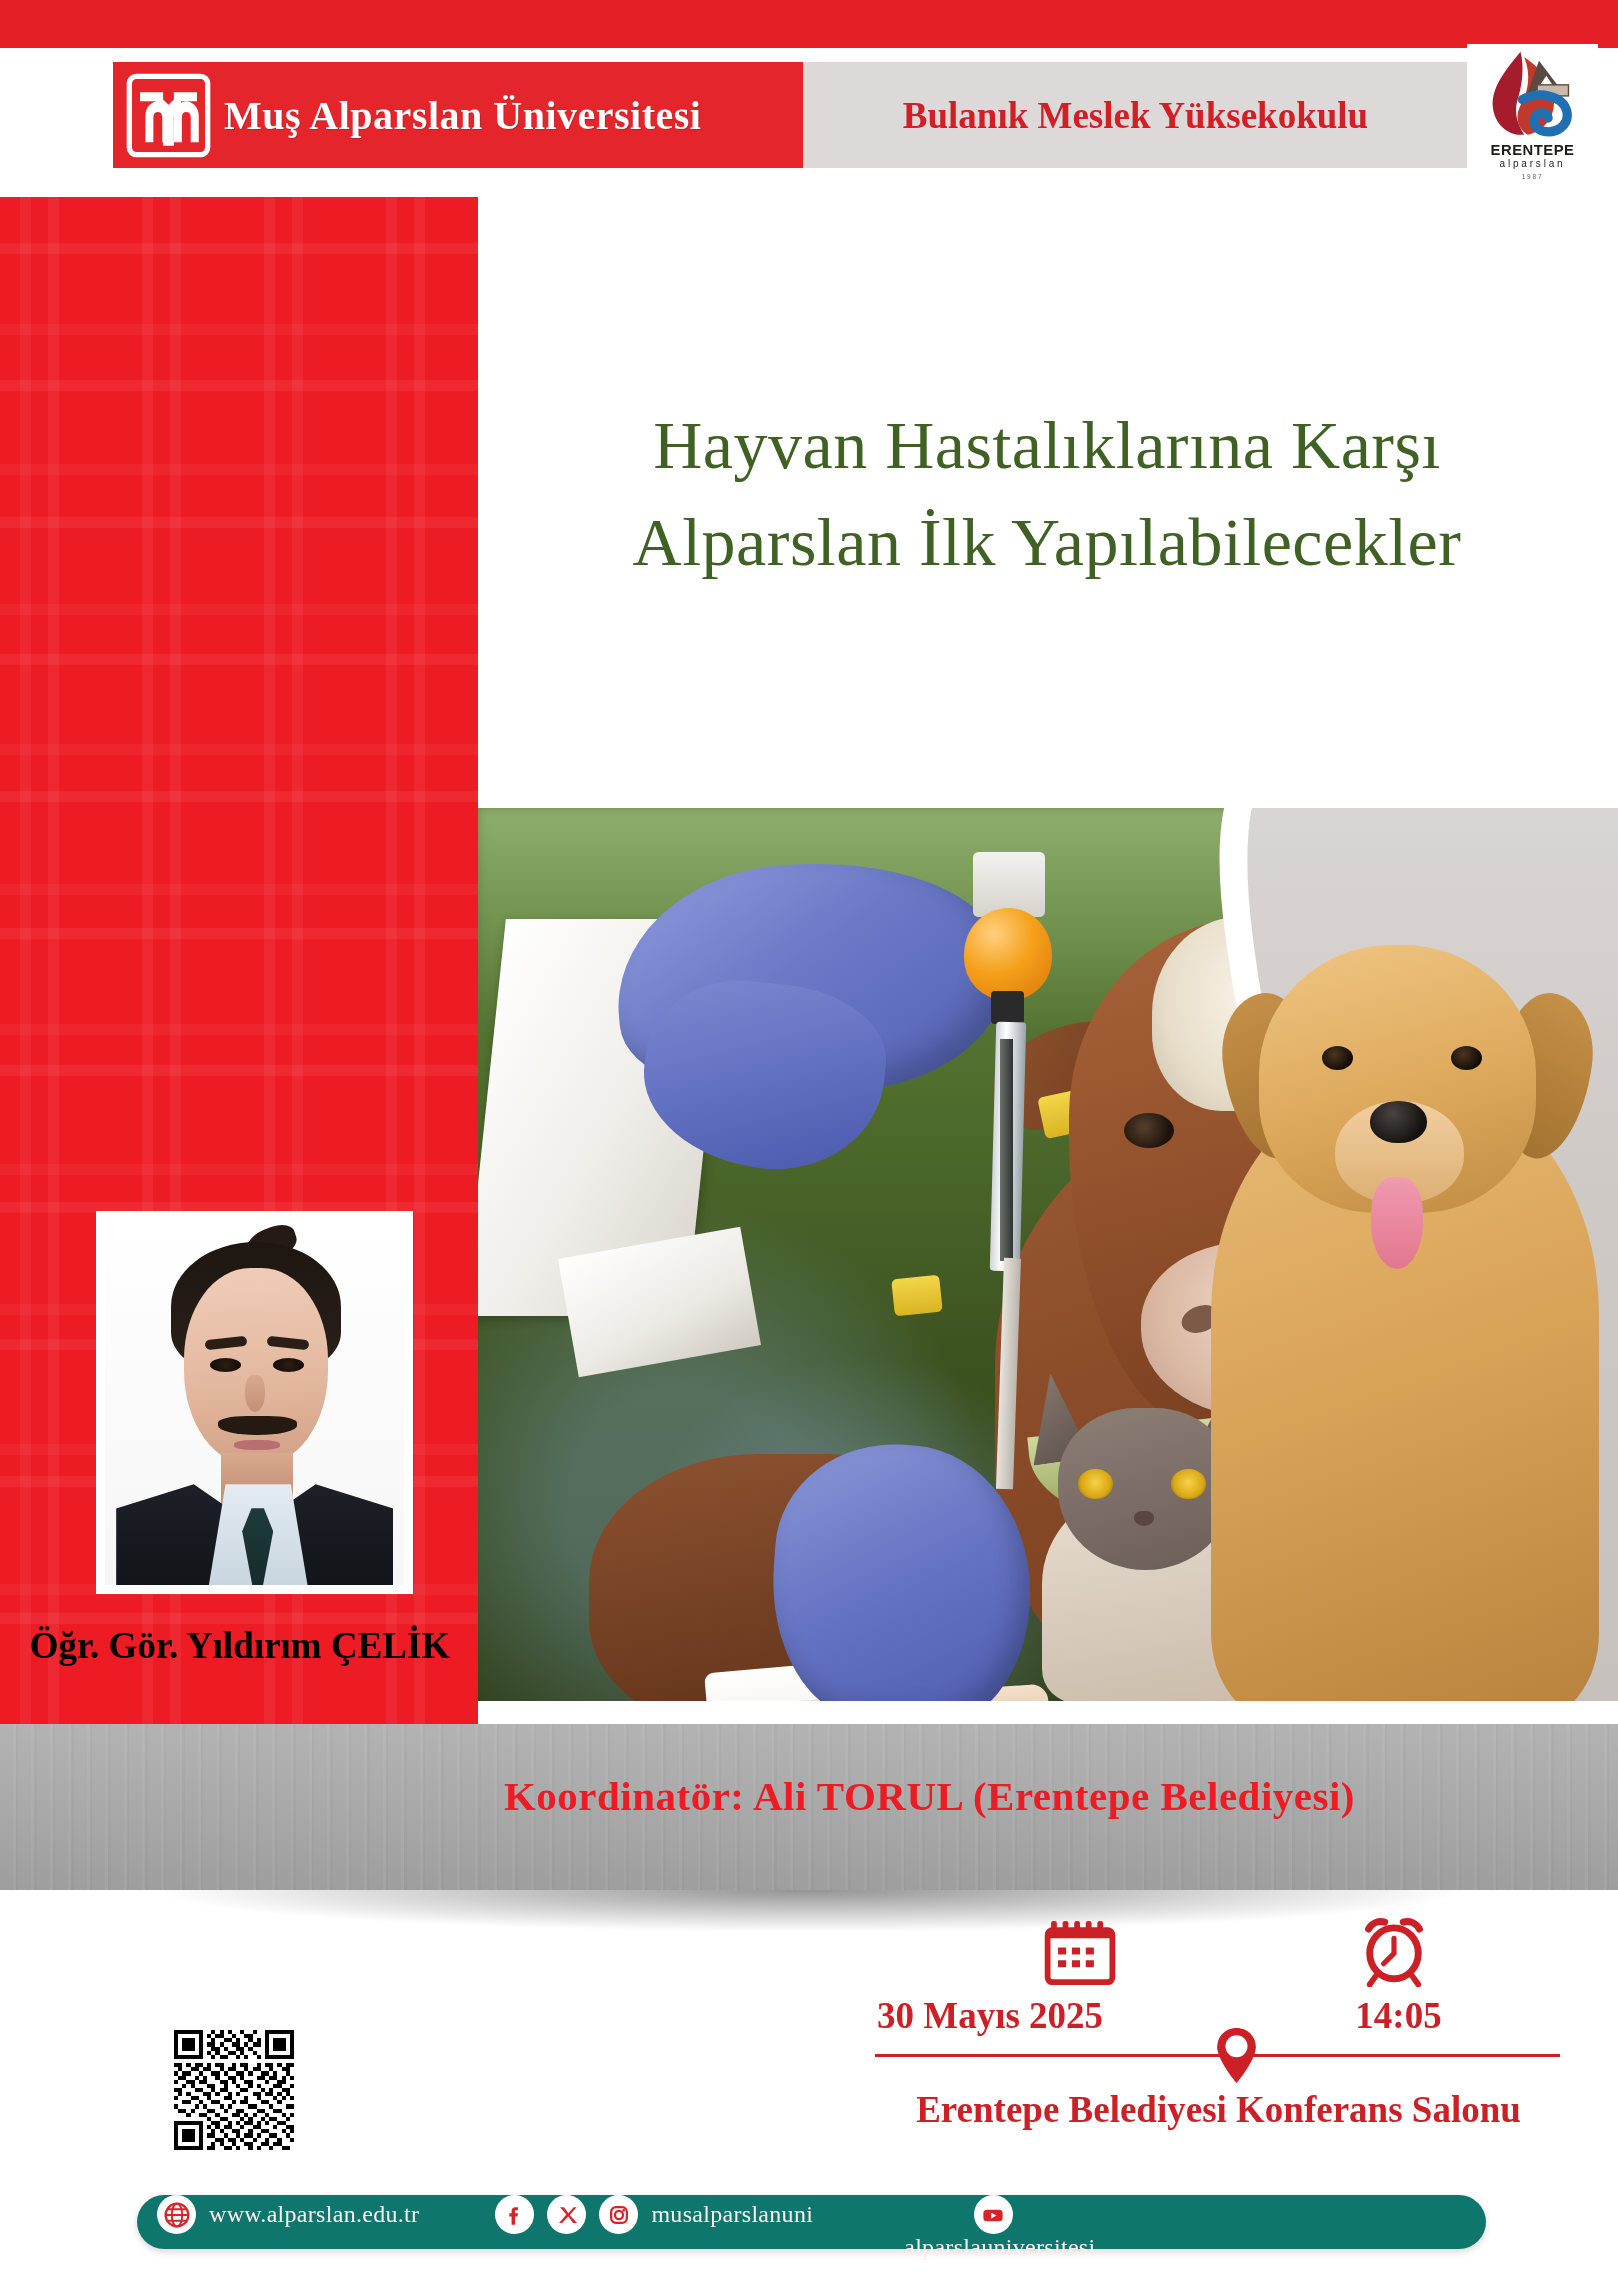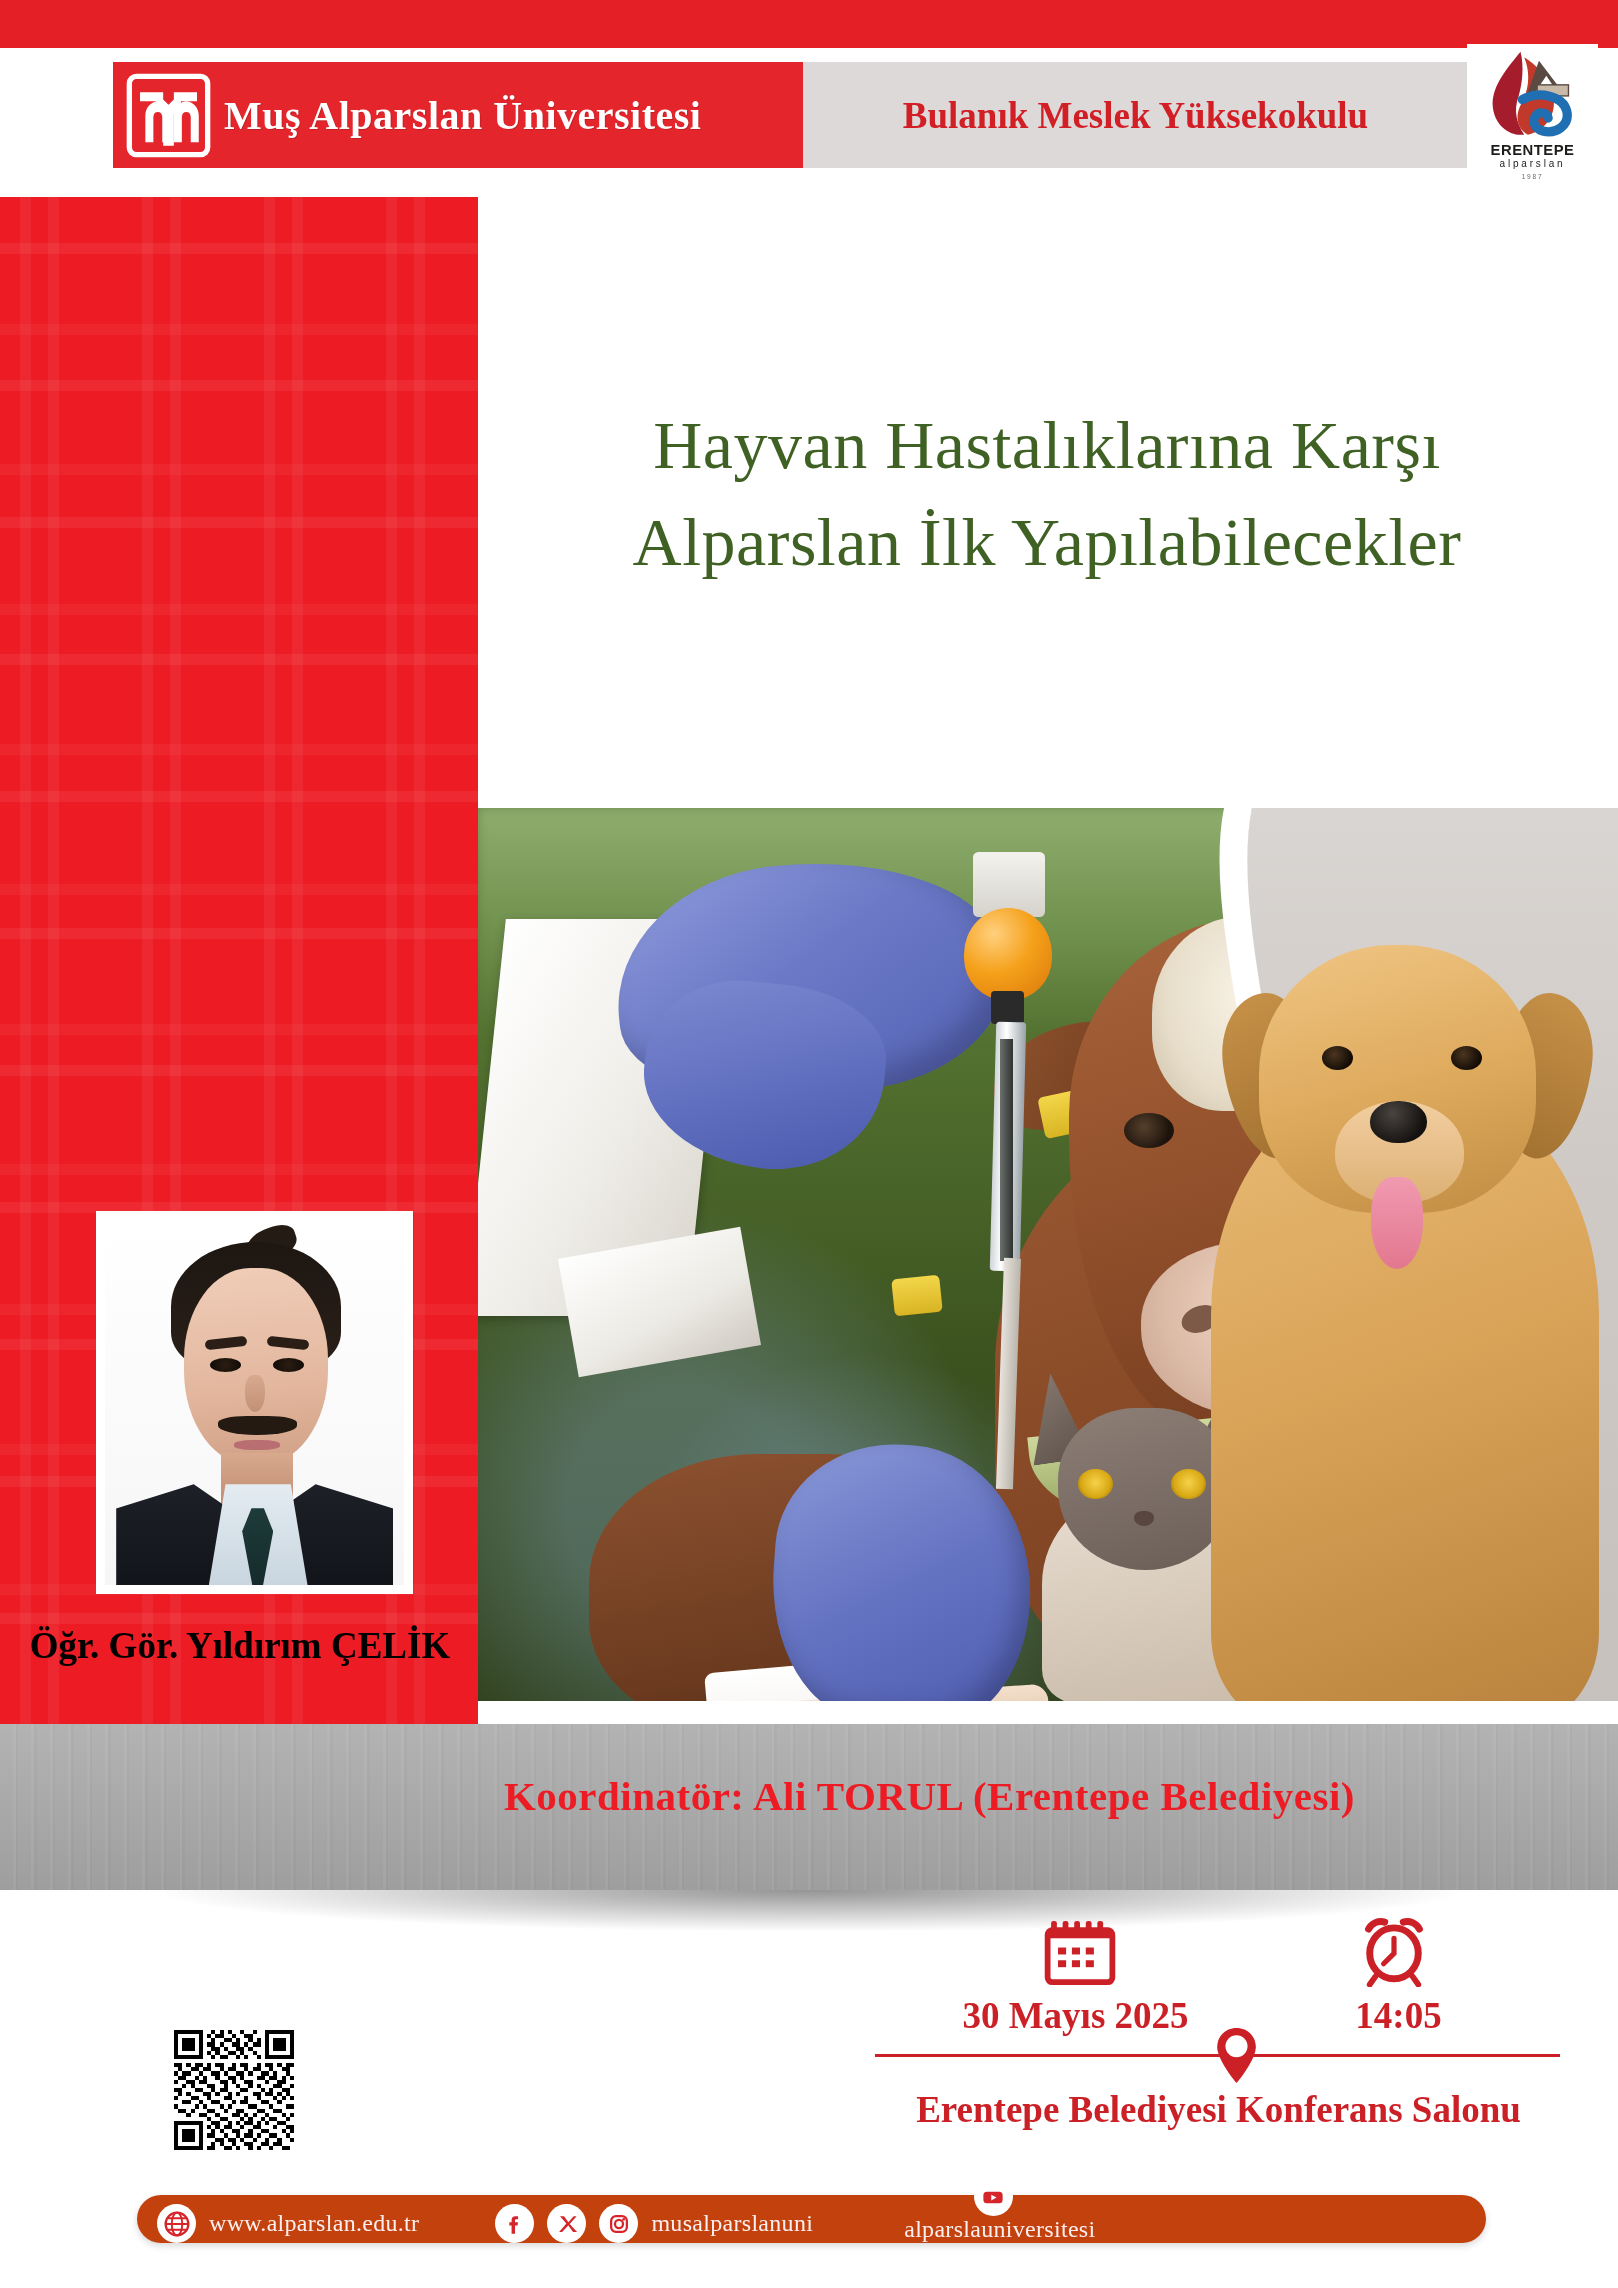--- a/index.html
+++ b/index.html
@@ -425,21 +425,21 @@
     position:absolute; left:0; top:1772px; width:1355px; text-align:right;
     color:#ed1c24; font-family:"Liberation Serif", serif; font-weight:bold;
     font-size:41px; letter-spacing:0.5px;
   }
 
   
   .ev{ position:absolute; }
   .ev-cal{ left:1043px; top:1915px; width:74px; height:72px; }
   .ev-clk{ left:1357px; top:1915px; width:74px; height:72px; }
   .ev-date{
-    position:absolute; left:877px; top:1994px; width:397px; text-align:center;
+    position:absolute; left:877px; top:1994px; width:397px; 
     color:#cc2027; font-family:"Liberation Serif", serif; font-weight:bold; font-size:37px;
   }
   .ev-time{
     position:absolute; left:1237px; top:1994px; width:323px; text-align:center;
     color:#cc2027; font-family:"Liberation Serif", serif; font-weight:bold; font-size:37px;
   }
   .ev-rule{
     position:absolute; left:875px; top:2054px; width:685px; height:2.8px;
     background:#cc2027;
   }
@@ -453,23 +453,23 @@
   }
 
   
   .qr{
     position:absolute; left:174px; top:2030px; width:120px; height:120px;
     background:#fff;
   }
 
   
   .footer{
-    position:absolute; left:137px; top:2195px; width:1349px; height:48px;
-    background:#c2410c; border-radius:27px;
-    display:flex; align-items:flex-end;
+    position:absolute; left:137px; top:2195px; width:1349px; height:54px;
+    background:#0f766e; border-radius:27px;
+    display:flex; align-items:flex-start;
     box-shadow:0 2.8px 7.4px rgba(0,0,0,.16);
   }
   .fi{ display:flex; align-items:center; }
   .fi-circ{
     width:39px; height:39px; border-radius:50%; background:#fff;
     display:flex; align-items:center; justify-content:center; flex:0 0 auto;
   }
   .fi-txt{
     color:#fdeff0; font-family:"Liberation Serif", serif; font-size:24px;
     margin-left:13px; white-space:nowrap; letter-spacing:0.3px;

